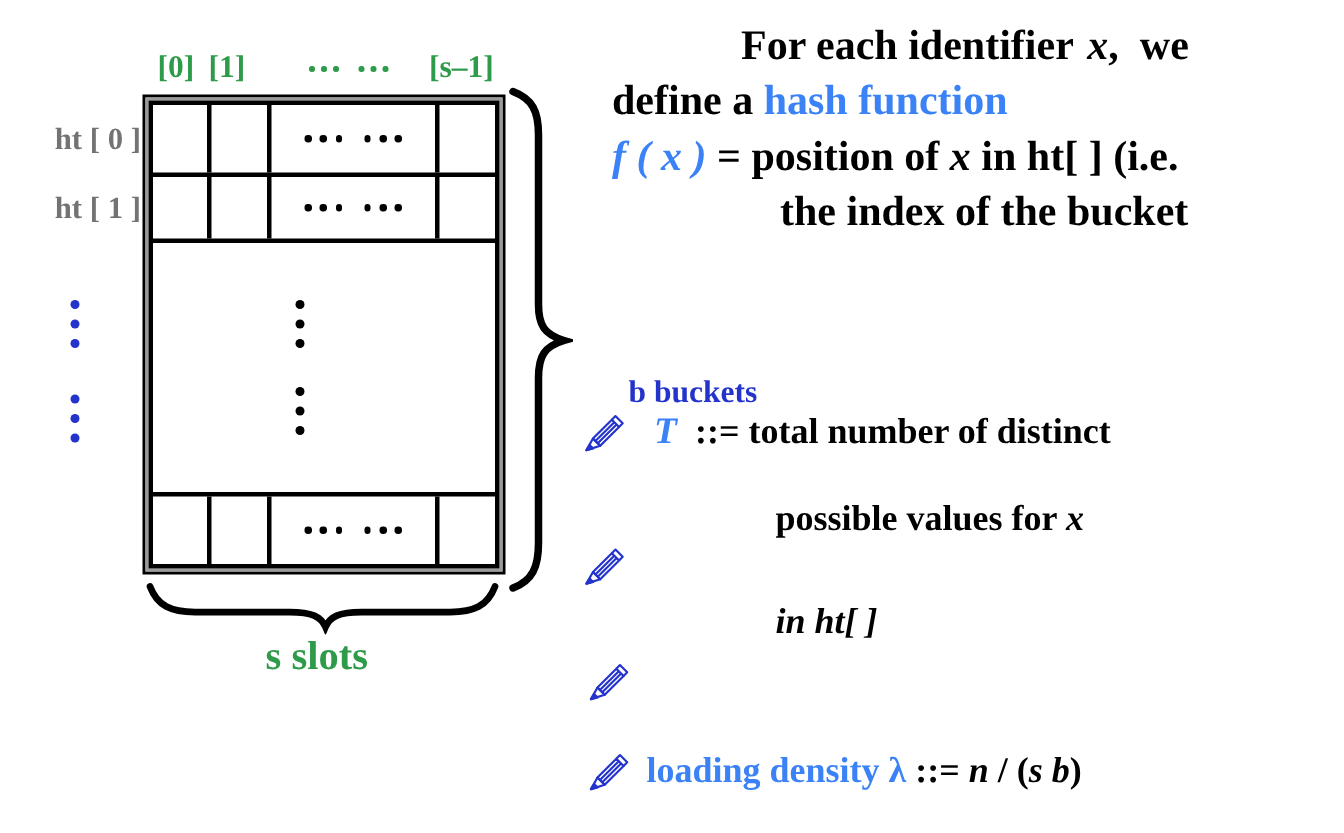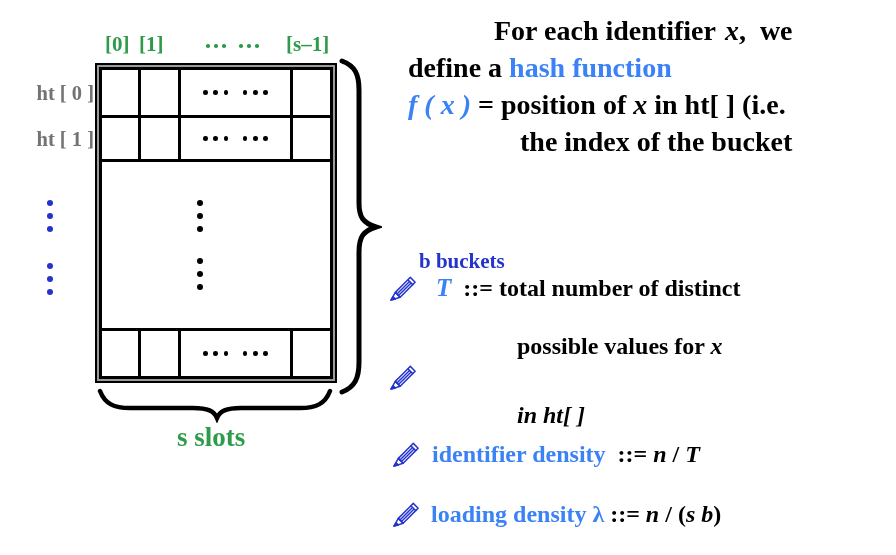--- a/index.html
+++ b/index.html
@@ -193,21 +193,20 @@
   <svg class="pencil" style="left:391px;top:440px;" viewBox="0 0 34 30">
     <g stroke="#2333cc" stroke-width="1.5" fill="none" stroke-linejoin="round">
       <path d="M3 27 L7.5 19 L12.5 24 Z"></path>
       <path d="M3 27 L5.2 23.5 L7.6 25.9 Z" fill="#2333cc"></path>
       <path d="M7.5 19 L20.5 6 L25.5 11 L12.5 24 Z"></path>
       <path d="M9.2 20.7 L22.2 7.7"></path>
       <path d="M10.8 22.3 L23.8 9.3"></path>
       <path d="M20.5 6 L23 3.5 L28 8.5 L25.5 11"></path>
     </g>
   </svg>
-  <div class="def" style="left:432px;top:441px;"><span class="blue">identifier density</span>&nbsp; <span>::=</span> <i class="it">n</i> <span>/</span> <i class="it">T</i></div>
 
   <svg class="pencil" style="left:391px;top:500px;" viewBox="0 0 34 30">
     <g stroke="#2333cc" stroke-width="1.5" fill="none" stroke-linejoin="round">
       <path d="M3 27 L7.5 19 L12.5 24 Z"></path>
       <path d="M3 27 L5.2 23.5 L7.6 25.9 Z" fill="#2333cc"></path>
       <path d="M7.5 19 L20.5 6 L25.5 11 L12.5 24 Z"></path>
       <path d="M9.2 20.7 L22.2 7.7"></path>
       <path d="M10.8 22.3 L23.8 9.3"></path>
       <path d="M20.5 6 L23 3.5 L28 8.5 L25.5 11"></path>
     </g>

